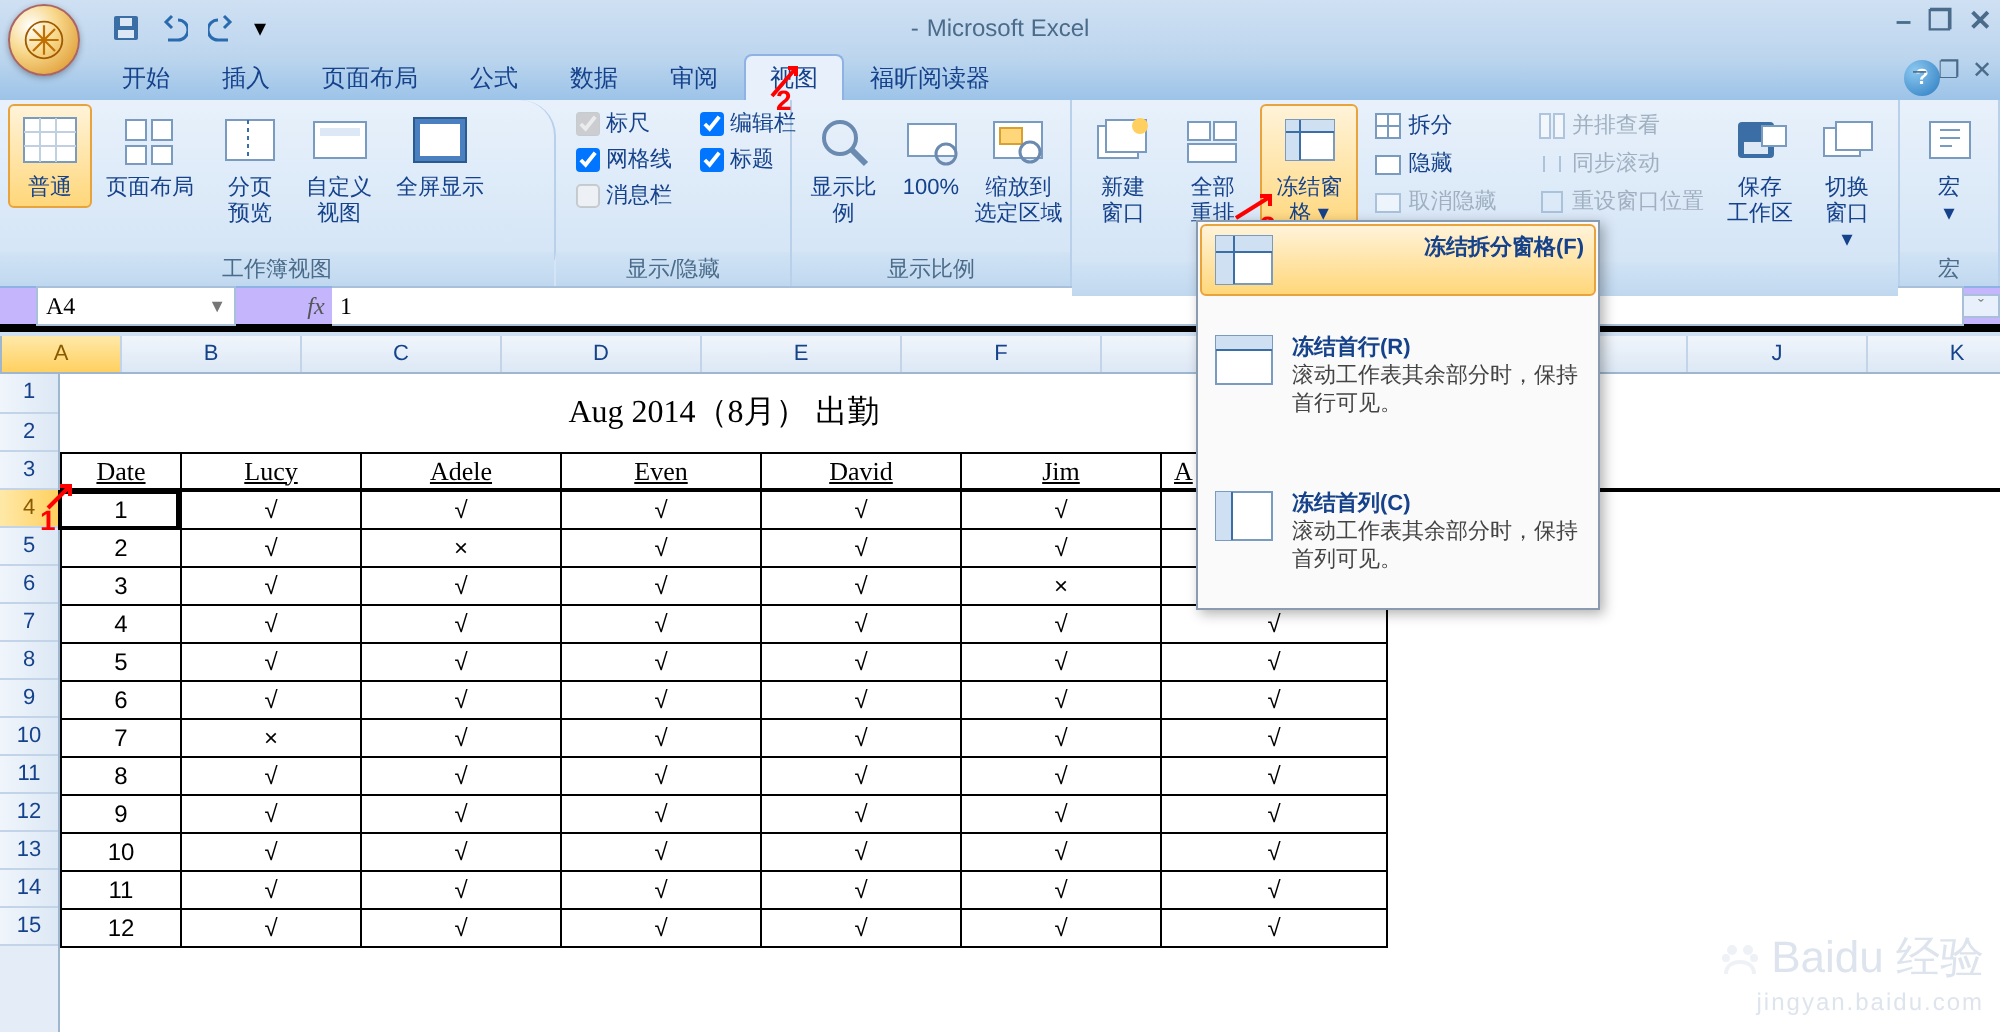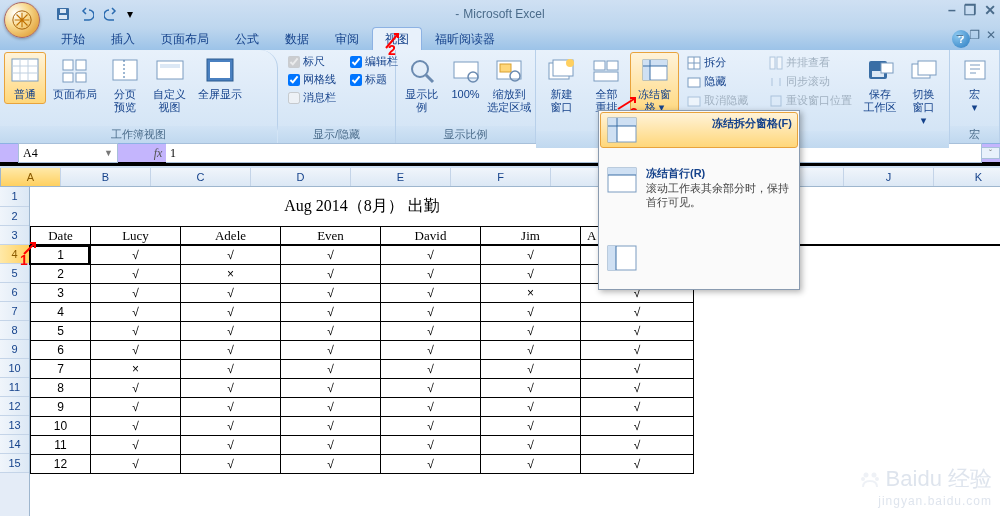--- a/index.html
+++ b/index.html
@@ -50,21 +50,21 @@
 .colhdrs { height:19px; background:#e4ecf7; border-bottom:1px solid #9eb6ce; display:flex; }
 .selall { width:30px; height:19px; background:#e4ecf7; border-right:1px solid #9eb6ce; border-bottom:1px solid #9eb6ce; }
 .colh { border-right:1px solid #c4d4e8; text-align:center; font-size:11px; color:#15428b; line-height:19px; background:linear-gradient(#f0f5fb,#dce8f5);}
 .colh.sel { background:linear-gradient(#ffe9a8,#ffd060); color:#8a5a00; }
 .rowh { height:19px; border-bottom:1px solid #c4d4e8; text-align:center; font-size:11px; color:#15428b; line-height:19px; background:linear-gradient(90deg,#f0f5fb,#dce8f5);}
 .rowh.sel { background:linear-gradient(90deg,#ffe9a8,#ffd060); color:#8a5a00; }
 .grid { position:relative; }
 .grid table { border-collapse:collapse; }
 .grid td { border:1px solid #000; text-align:center; font-family:Tahoma, sans-serif; vertical-align:middle; height:19px; }
 .title-row td { font-family:"SimSun",serif; font-size:16px; }
-.hdr-row td { font-family:Tahoma, serif; font-size:13px; }
+.hdr-row td { font-family:Tahoma, serif; text-decoration:underline; font-size:13px; }
 .check { font-family:Arial; }
 
 
 .freeze-menu { position:absolute; top:110px; left:598px; width:202px; background:#fafafa; border:1px solid #8a9bb0; box-shadow:2px 2px 6px rgba(0,0,0,.3); z-index:20; }
 .freeze-item { display:flex; padding:16px 6px; gap:8px; border:1px solid transparent; }
 .freeze-item.hl { background:linear-gradient(#fff3d9,#ffd77a); border-color:#e8a33d; border-radius:3px; margin:1px; padding:3px 5px;text-align:right; }
 .freeze-item .fico { width:32px; height:28px; flex-shrink:0; }
 .freeze-item .ftxt { flex:1; }
 .freeze-item .ft { font-weight:bold; font-size:11px; color:#15428b; }
 .freeze-item .fd { font-size:11px; color:#444; line-height:1.3; }
@@ -592,20 +592,24 @@
         <div class="ft">冻结首行(R)</div>
         <div class="fd">滚动工作表其余部分时，保持首行可见。</div>
       </div>
   </div>
   <div class="freeze-item">
     <div class="fico"><svg width="32" height="28">
           <rect x="2" y="2" width="28" height="24" fill="#fff" stroke="#7a9bc0"></rect>
           <rect x="2" y="2" width="8" height="24" fill="#cfe0f3"></rect>
           <line x1="10" y1="2" x2="10" y2="26" stroke="#3a6ea5"></line>
         </svg></div>
+    <div class="ftxt">
+        <div class="ft">冻结首列(C)</div>
+        <div class="fd">滚动工作表其余部分时，保持首列可见。</div>
+      </div>
   </div>
 </div>
 
 <svg class="arrow" style="top:28px; left:382px;" width="24" height="24">
     <path d="M4 20 L16 6" stroke="#f00" stroke-width="2"></path>
     <path d="M12 6 L16 6 L16 10" fill="none" stroke="#f00" stroke-width="2"></path>
   </svg>
 <div class="ann" style="top:42px; left:388px; font-size:14px;">2</div>
 
 <svg class="arrow" style="top:95px; left:616px;" width="24" height="18">

